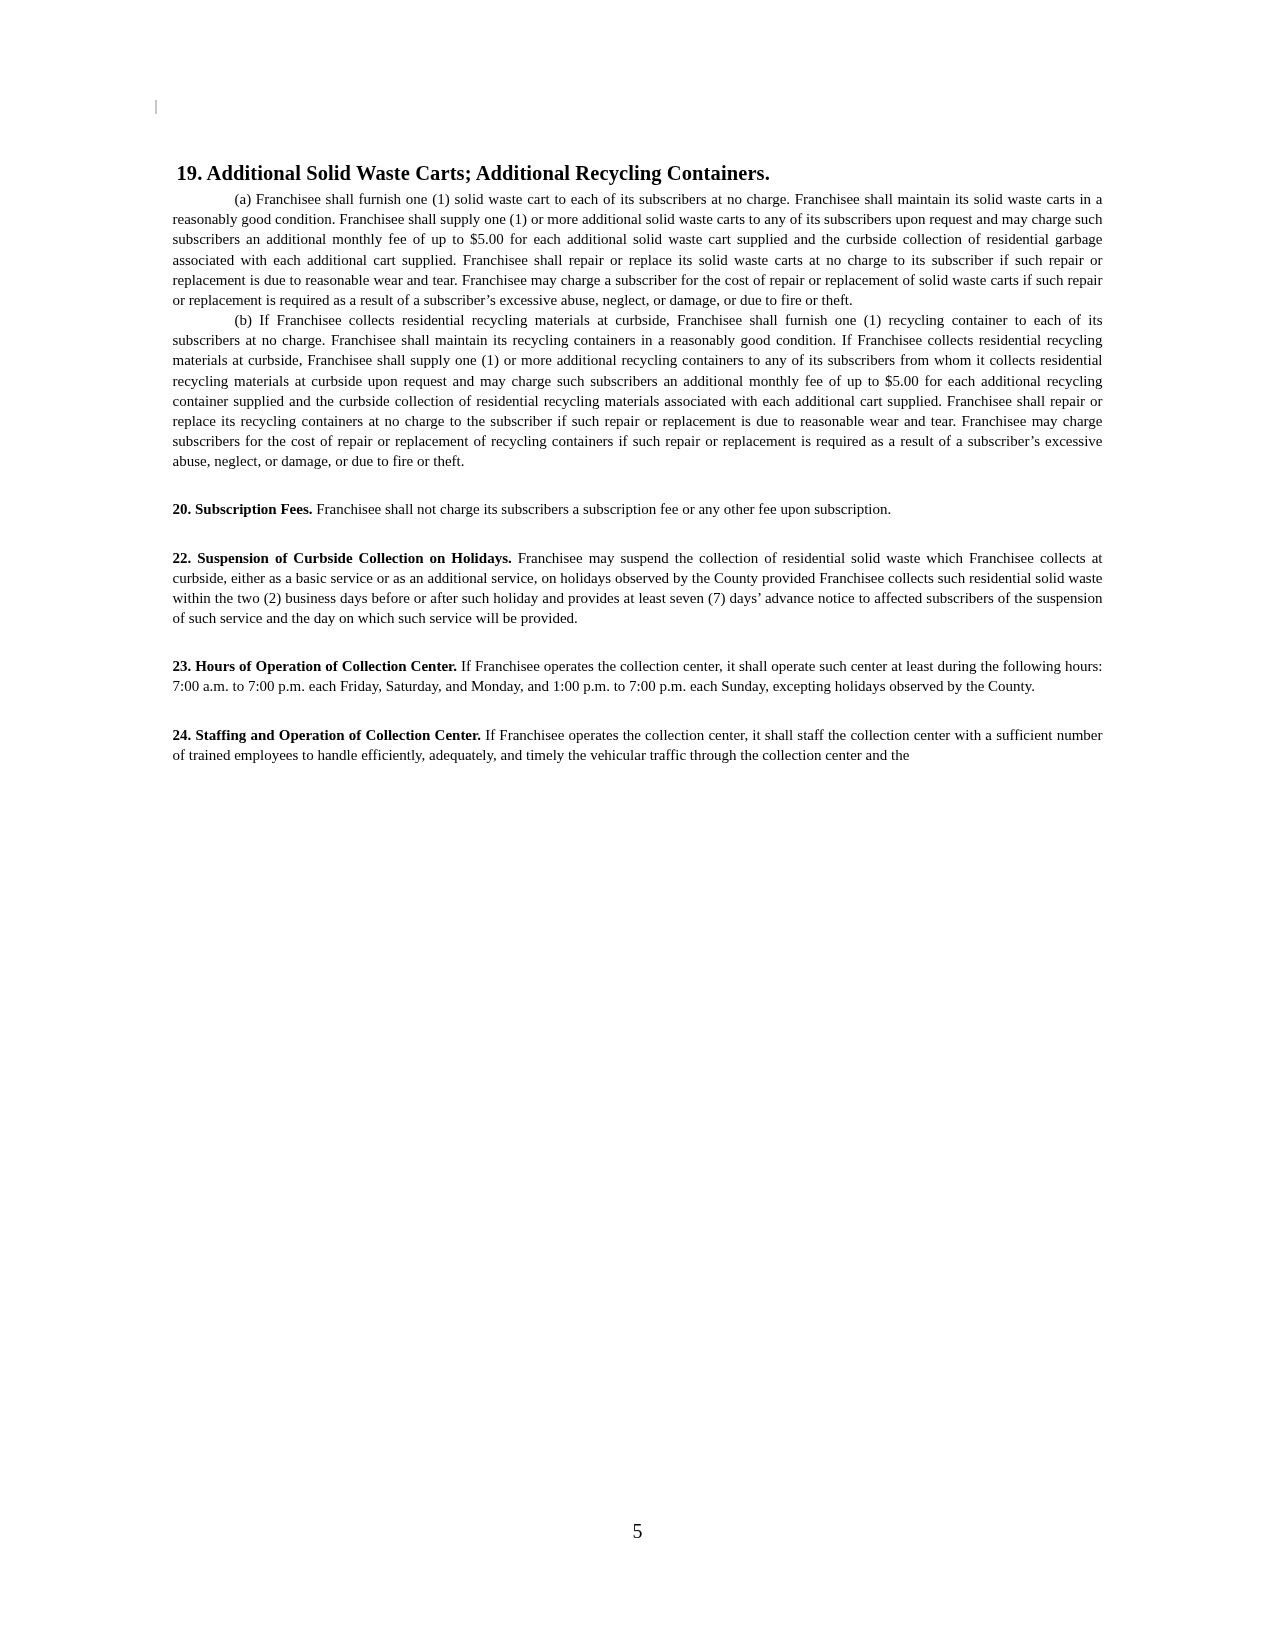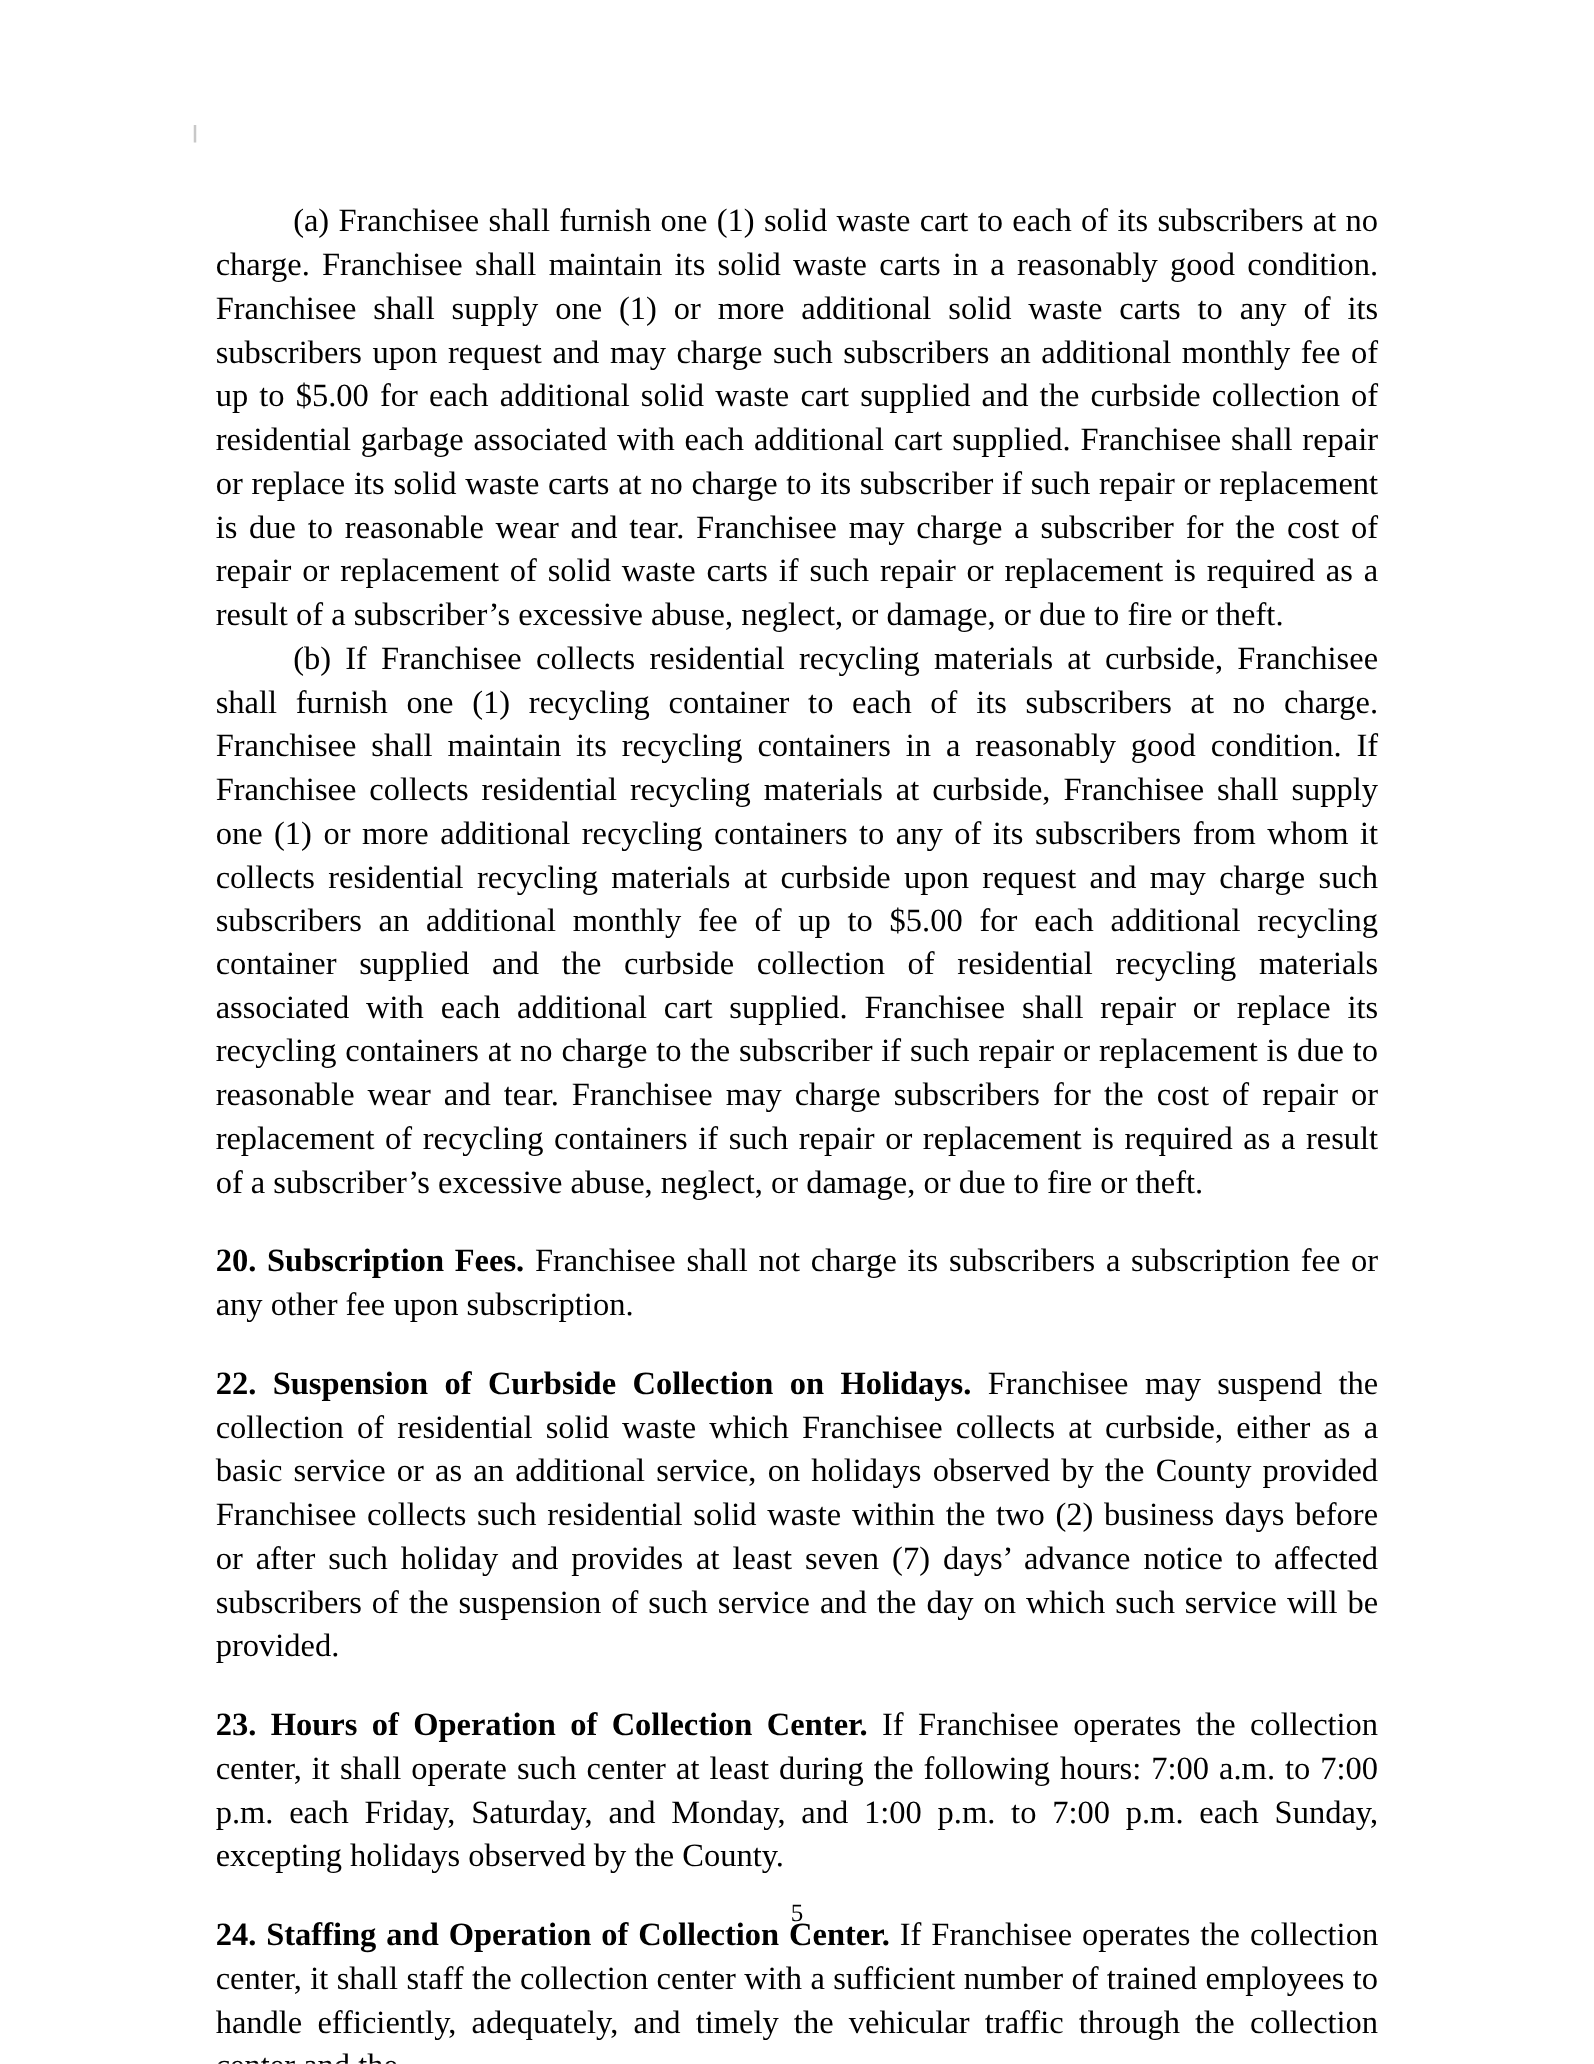--- a/index.html
+++ b/index.html
@@ -37,21 +37,21 @@
     margin: 0 auto;
   }
   .section-heading {
     font-size: 20.5px;
     font-weight: bold;
     letter-spacing: 0.1px;
     margin: 0 0 2px 4px;
     line-height: 1.32;
   }
   p {
-    font-size: 26px;
+    font-size: 15px;
     line-height: 1.345;
     text-align: justify;
     margin: 0;
     text-justify: inter-word;
   }
   p.indent {
     text-indent: 62px;
   }
   p.block {
     margin-top: 28px;
@@ -69,20 +69,21 @@
   }
 </style>
 </head>
 <body>
 
 <div class="page">
   <div class="tick"></div>
 
   <div class="content">
 
+    <h2 class="section-heading">19.  Additional Solid Waste Carts; Additional Recycling Containers.</h2>
 
     <p class="indent">(a) Franchisee shall furnish one (1) solid waste cart to each of its subscribers at no charge. Franchisee shall maintain its solid waste carts in a reasonably good condition. Franchisee shall supply one (1) or more additional solid waste carts to any of its subscribers upon request and may charge such subscribers an additional monthly fee of up to $5.00 for each additional solid waste cart supplied and the curbside collection of residential garbage associated with each additional cart supplied. Franchisee shall repair or replace its solid waste carts at no charge to its subscriber if such repair or replacement is due to reasonable wear and tear. Franchisee may charge a subscriber for the cost of repair or replacement of solid waste carts if such repair or replacement is required as a result of a subscriber’s excessive abuse, neglect, or damage, or due to fire or theft.</p>
 
     <p class="indent">(b) If Franchisee collects residential recycling materials at curbside, Franchisee shall furnish one (1) recycling container to each of its subscribers at no charge. Franchisee shall maintain its recycling containers in a reasonably good condition. If Franchisee collects residential recycling materials at curbside, Franchisee shall supply one (1) or more additional recycling containers to any of its subscribers from whom it collects residential recycling materials at curbside upon request and may charge such subscribers an additional monthly fee of up to $5.00 for each additional recycling container supplied and the curbside collection of residential recycling materials associated with each additional cart supplied. Franchisee shall repair or replace its recycling containers at no charge to the subscriber if such repair or replacement is due to reasonable wear and tear. Franchisee may charge subscribers for the cost of repair or replacement of recycling containers if such repair or replacement is required as a result of a subscriber’s excessive abuse, neglect, or damage, or due to fire or theft.</p>
 
     <p class="block">
       <span class="lead">20. Subscription Fees.</span><span> Franchisee shall not charge its subscribers a subscription fee or any other fee upon subscription.</span>
     </p>
 
 

